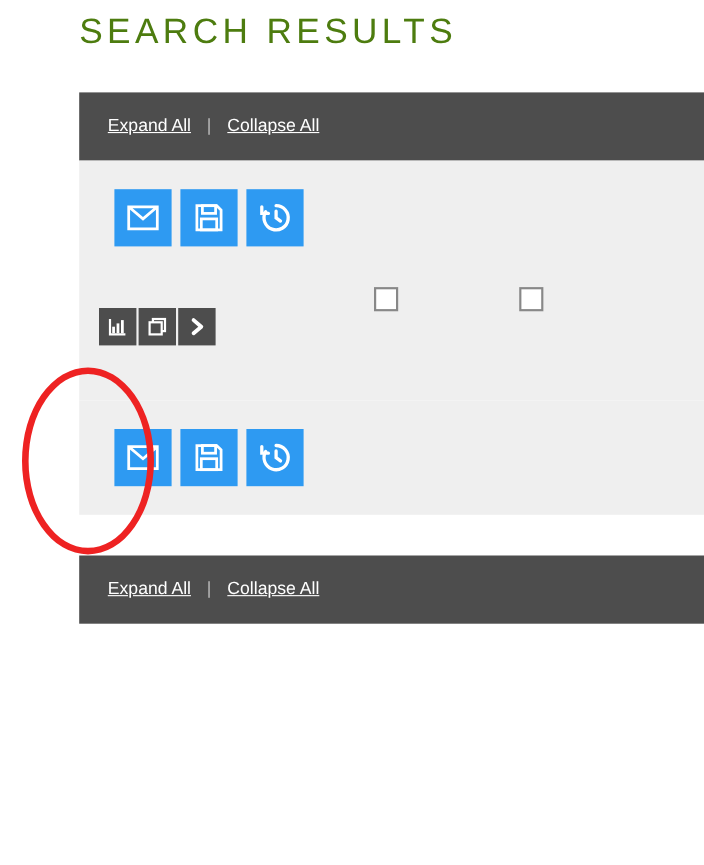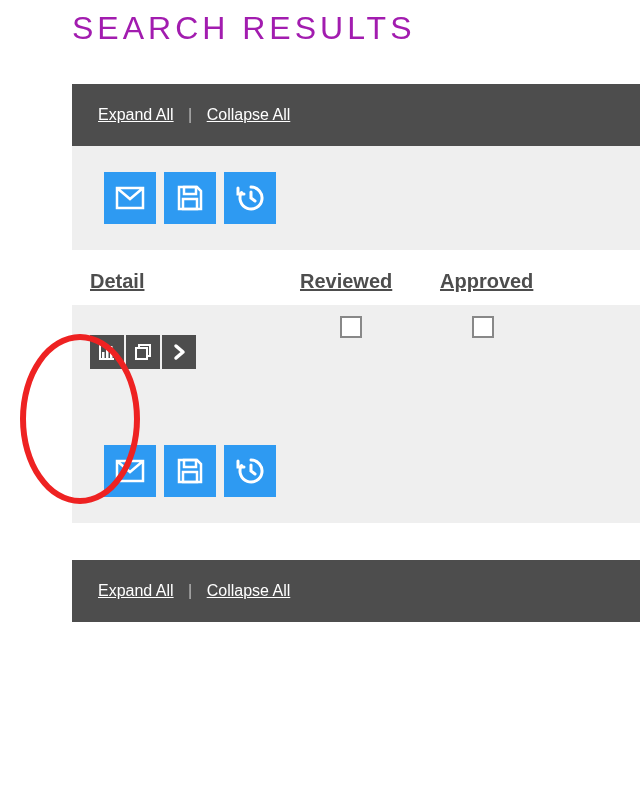--- a/index.html
+++ b/index.html
@@ -7,21 +7,21 @@
       font-family: Verdana, Geneva, sans-serif;
       background: #fff;
       width: 640px;
       height: 786px;
       position: relative;
     }
     .page {
       padding: 10px 0 0 72px;
     }
     .page-title {
-      color: #a21caf;
+      color: #4d7c0f;
       font-size: 32px;
       font-weight: 400;
       letter-spacing: 4px;
       margin-bottom: 22px;
     }
     .panel {
       width: 568px;
     }
     .control-bar {
       background: #4d4d4d;
@@ -158,25 +158,20 @@
           <span>
             <svg width="30" height="30" viewBox="0 0 30 30">
                 <path d="M16 4a11 11 0 1 1-9.5 5.5 M3 5v6h6" fill="none" stroke="#fff" stroke-width="3" stroke-linecap="round"></path>
                 <path d="M16 9v6l4 3" fill="none" stroke="#fff" stroke-width="3" stroke-linecap="round"></path>
               </svg>
           </span>
         </div>
       </div>
     </div>
 
-    <div class="table-header">
-      <div class="th th-detail">Detail</div>
-      <div class="th th-reviewed">Reviewed</div>
-      <div class="th th-approved">Approved</div>
-    </div>
 
     <div class="row">
       <div class="detail-icons">
         <div class="dark-btn">
           <span>
             <svg width="20" height="20" viewBox="0 0 20 20">
                 <path d="M3 3v14h14" fill="none" stroke="#fff" stroke-width="2"></path>
                 <rect x="5" y="10" width="2.5" height="6" fill="#fff"></rect>
                 <rect x="9" y="7" width="2.5" height="9" fill="#fff"></rect>
                 <rect x="13" y="4" width="2.5" height="12" fill="#fff"></rect>

